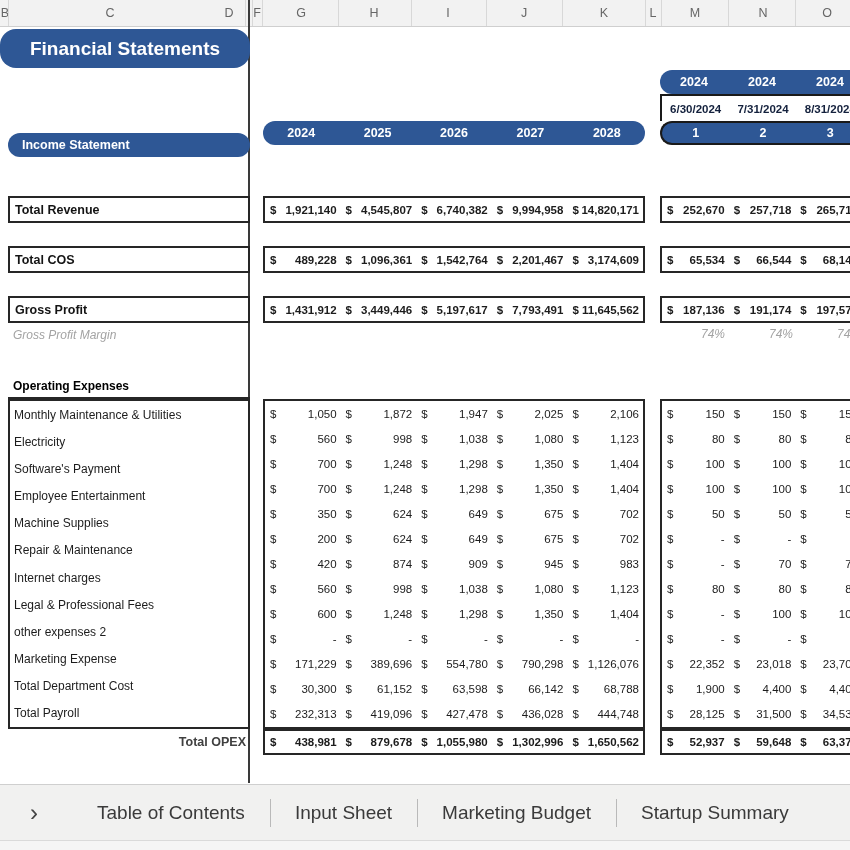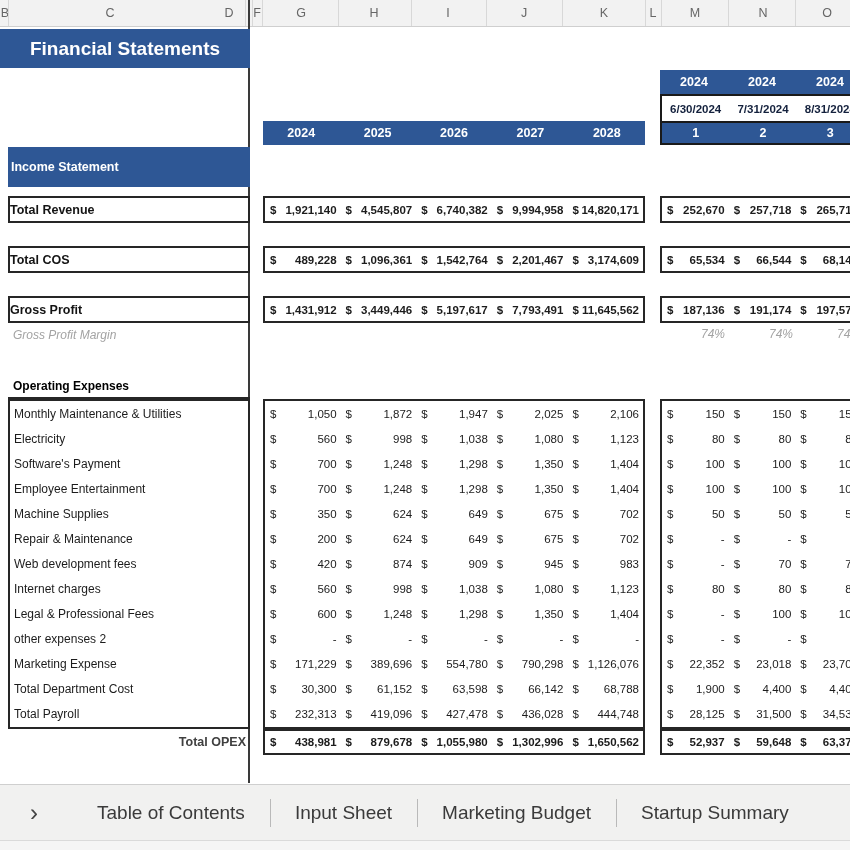--- a/index.html
+++ b/index.html
@@ -23,44 +23,44 @@
   #col-ticks span:nth-of-type(3){left:252px} #col-ticks span:nth-of-type(4){left:262px}
   #col-ticks span:nth-of-type(5){left:338px} #col-ticks span:nth-of-type(6){left:411px}
   #col-ticks span:nth-of-type(7){left:486px} #col-ticks span:nth-of-type(8){left:562px}
   #col-ticks span:nth-of-type(9){left:645px} #col-ticks span:nth-of-type(10){left:661px}
   #col-ticks span:nth-of-type(11){left:728px} #col-ticks span:nth-of-type(12){left:795px}
 
   
   #freeze-v{position:absolute;left:248px;top:0;width:2px;height:783px;background:#3a3a3a;}
 
   
-  .bluebar{background:#2e5795;color:#fff;font-weight:bold;}
+  .bluebar{background:#2e5795;color:#fff;font-weight:bold;border-radius:16px;}
   #title-bar{position:absolute;left:0;top:29px;width:250px;height:39px;display:flex;
              align-items:center;justify-content:center;font-size:19px;}
-  #income-bar{position:absolute;left:8px;top:147px;width:242px;height:40px;display:flex;
-              align-items:center;padding-left:3px;box-sizing:border-box;font-size:12.5px;}
+  #income-bar{position:absolute;left:8px;top:133px;width:242px;height:24px;display:flex;
+              align-items:center;padding-left:14px;box-sizing:border-box;font-size:12.5px;}
   #annual-years{position:absolute;left:263px;top:121px;width:382px;height:24px;display:flex;font-size:12.5px;}
   #annual-years .ycell{flex:1;display:flex;align-items:center;justify-content:center;}
   #monthly-years{position:absolute;left:660px;top:70px;width:204px;height:24px;display:flex;font-size:12.5px;}
   #monthly-years .ycell{flex:1;display:flex;align-items:center;justify-content:center;}
   #monthly-dates{position:absolute;left:660px;top:94px;width:204px;height:27px;display:flex;
                  border-left:2px solid #1a1a1a;border-top:2px solid #1a1a1a;box-sizing:border-box;
                  background:#fff;font-size:11.5px;font-weight:bold;color:#14213d;}
   #monthly-dates .dcell{flex:1;display:flex;align-items:center;justify-content:center;}
   #monthly-nums{position:absolute;left:660px;top:121px;width:204px;height:24px;display:flex;
                 border:2px solid #1a1a1a;border-right:none;box-sizing:border-box;font-size:12.5px;}
   #monthly-nums .ncell{flex:1;display:flex;align-items:center;justify-content:center;}
 
   
   .vbox{position:absolute;display:flex;background:#fff;border:2px solid #262626;box-sizing:border-box;}
   .cell{flex:1;display:flex;align-items:center;justify-content:space-between;
         padding:0 4px 0 5px;font-size:11.5px;color:#1c1c1c;overflow:hidden;white-space:nowrap;}
   .bold .cell{font-weight:bold;}
   .lbox{position:absolute;left:8px;width:242px;background:#fff;border:2px solid #262626;
-        box-sizing:border-box;display:flex;align-items:center;
+        box-sizing:border-box;display:flex;align-items:center;padding-left:5px;
         font-size:12.5px;font-weight:bold;color:#141414;}
 
   .band{position:absolute;left:0;top:0;width:850px;height:0;}
   #summary-bands .band:nth-of-type(1) .row-el{top:196px;}
   #summary-bands .band:nth-of-type(2) .row-el{top:246px;}
   #summary-bands .band:nth-of-type(3) .row-el{top:296px;}
   .row-el{height:27px;}
   .a-box{left:263px;width:382px;}
   .m-box{left:660px;width:204px;}
 
@@ -316,21 +316,20 @@
   <div id="opex-header">Operating Expenses</div>
 
   <div id="exp-labels" class="grid">
 
   <div class="exp-lrow">Monthly Maintenance &amp; Utilities</div>
       <div class="exp-lrow">Electricity</div>
       <div class="exp-lrow">Software's Payment</div>
       <div class="exp-lrow">Employee Entertainment</div>
       <div class="exp-lrow">Machine Supplies</div>
       <div class="exp-lrow">Repair &amp; Maintenance</div>
-      <div class="exp-lrow">Web development fees</div>
       <div class="exp-lrow">Internet charges</div>
       <div class="exp-lrow">Legal &amp; Professional Fees</div>
       <div class="exp-lrow">other expenses 2</div>
       <div class="exp-lrow">Marketing Expense</div>
       <div class="exp-lrow">Total Department Cost</div>
       <div class="exp-lrow">Total Payroll</div>
     </div>
 
   <div id="exp-annual" class="grid">
 

